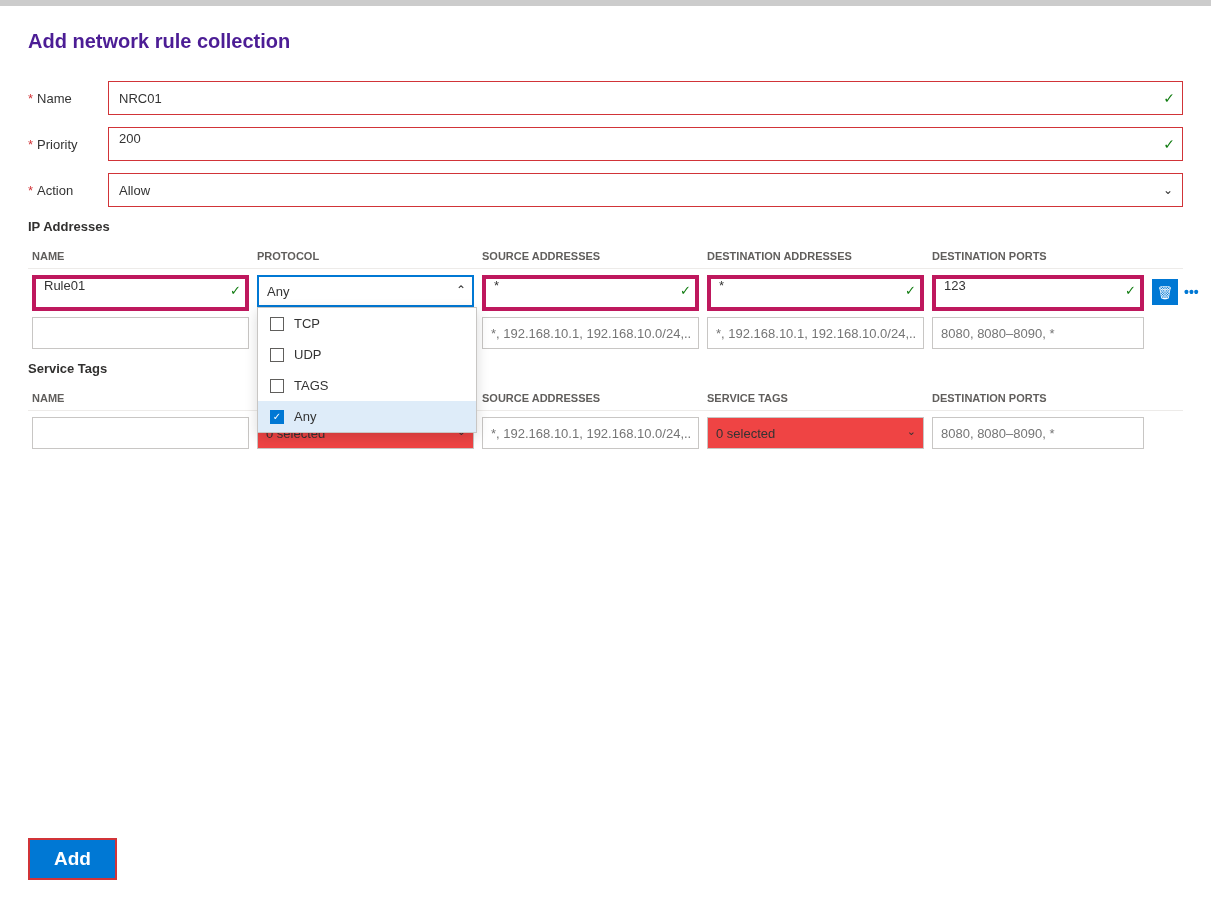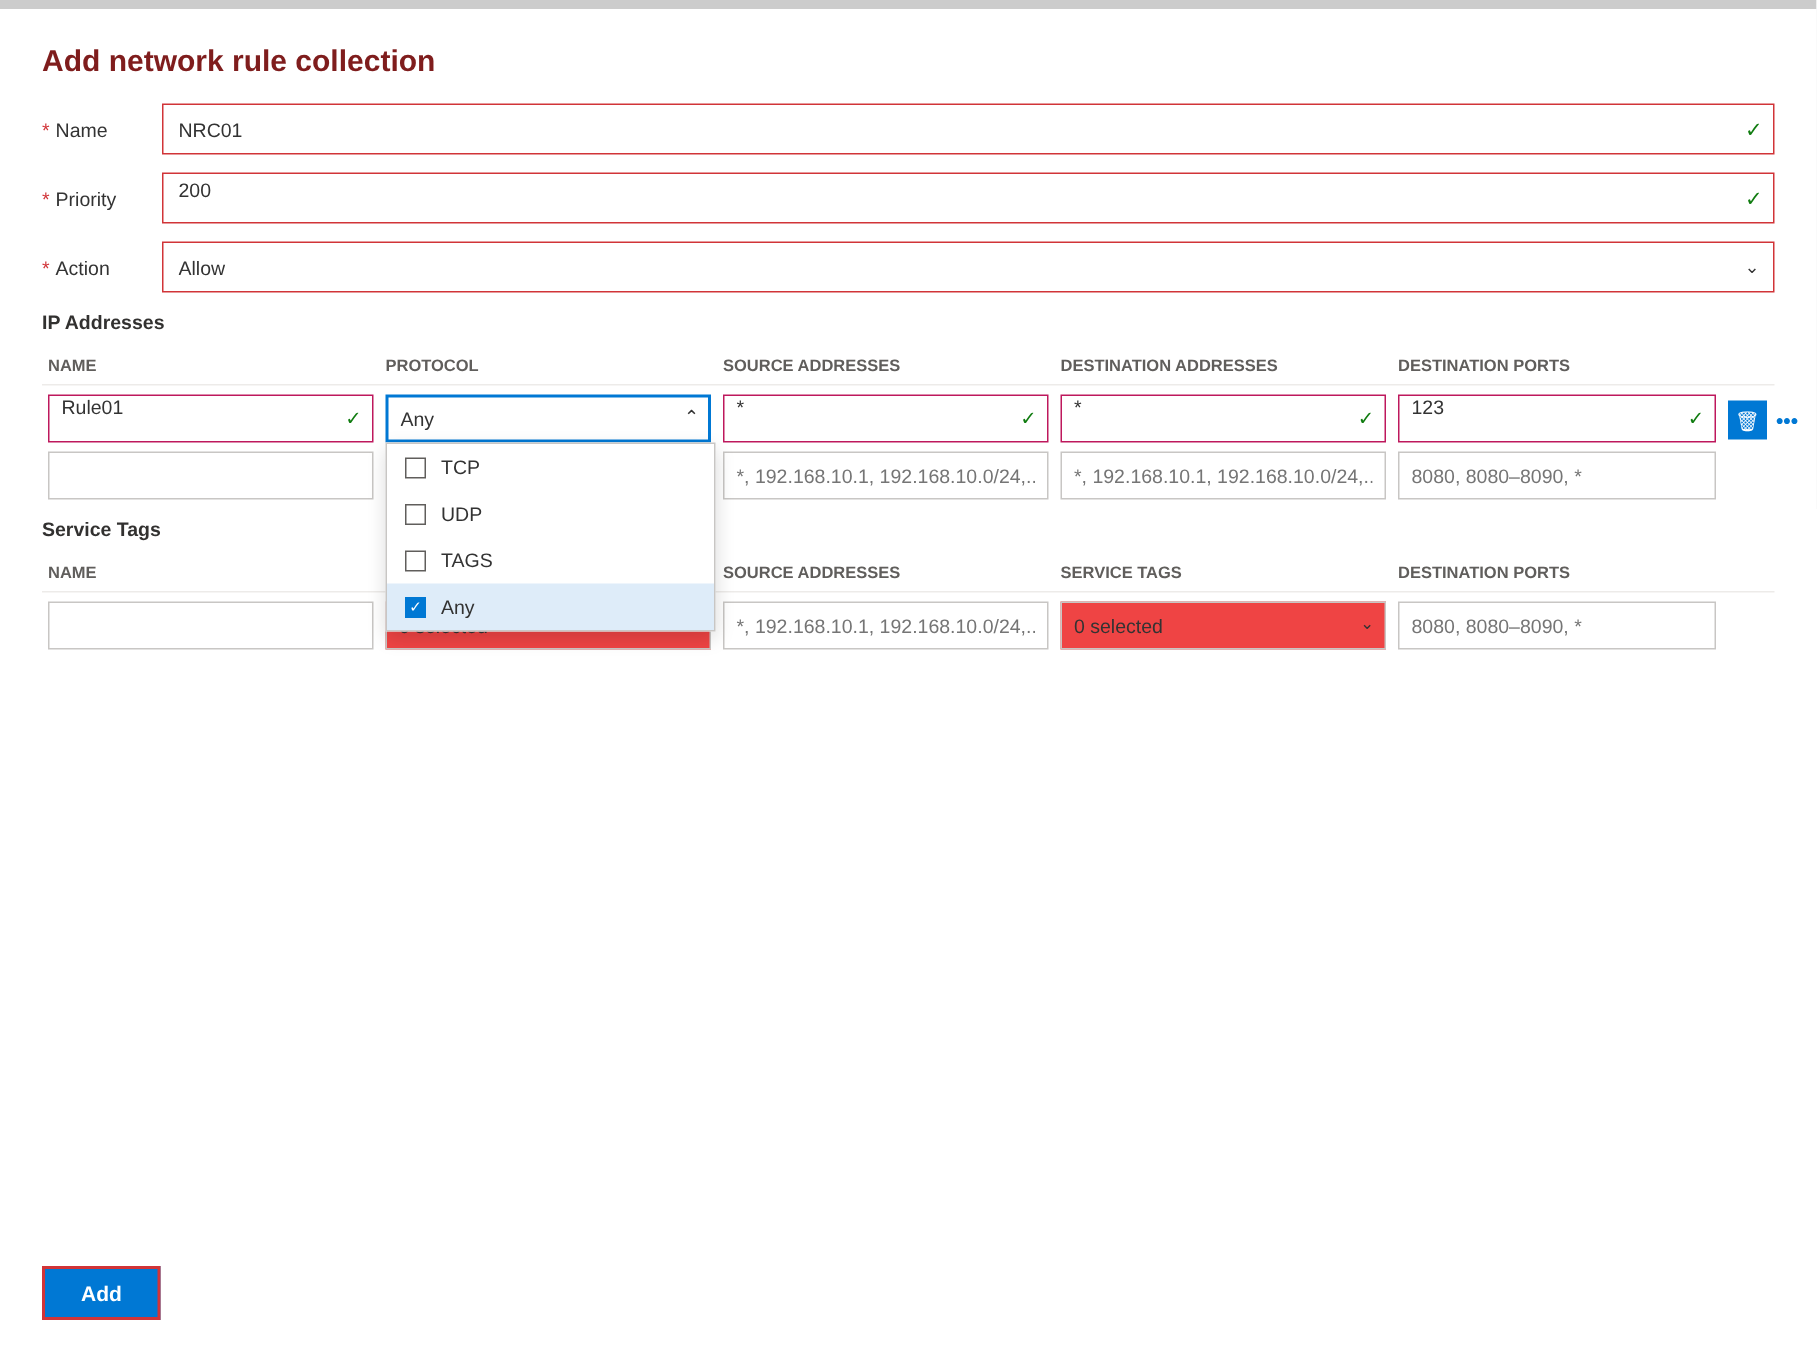--- a/index.html
+++ b/index.html
@@ -19,22 +19,22 @@
     .top-bar {
       height: 6px;
       background: #ccc;
     }
     .content {
       padding: 24px 28px;
     }
     .page-title {
       font-size: 20px;
       font-weight: 600;
-      color: #7f1d1d;
-      margin-bottom: 16px;
+      color: #4c1d95;
+      margin-bottom: 28px;
     }
     .form-row {
       display: flex;
       align-items: center;
       margin-bottom: 12px;
     }
     .form-label {
       display: flex;
       align-items: center;
       width: 80px;
@@ -134,21 +134,21 @@
       align-items: start;
       margin-bottom: 6px;
       position: relative;
     }
     .table-cell {
       padding: 0 4px;
       position: relative;
     }
     .cell-input {
       width: 100%;
-      border: 1px solid #be185d;
+      border: 4px solid #be185d;
       padding: 6px 28px 22px 8px;
       font-size: 13px;
       height: 32px;
       outline: none;
       color: #333;
     }
     .cell-input-plain {
       width: 100%;
       border: 1px solid #c8c6c4;
       padding: 6px 8px;
@@ -271,21 +271,21 @@
       top: 8px;
       color: #333;
       font-size: 11px;
       pointer-events: none;
     }
     .add-button {
       background: #0078d4;
       color: #fff;
       border: 2px solid #d13438;
       padding: 8px 24px;
-      font-size: 14px;
+      font-size: 19px;
       font-weight: 600;
       cursor: pointer;
       margin-top: 16px;
     }
     .footer {
       position: absolute;
       bottom: 24px;
       left: 28px;
     }
   </style>

